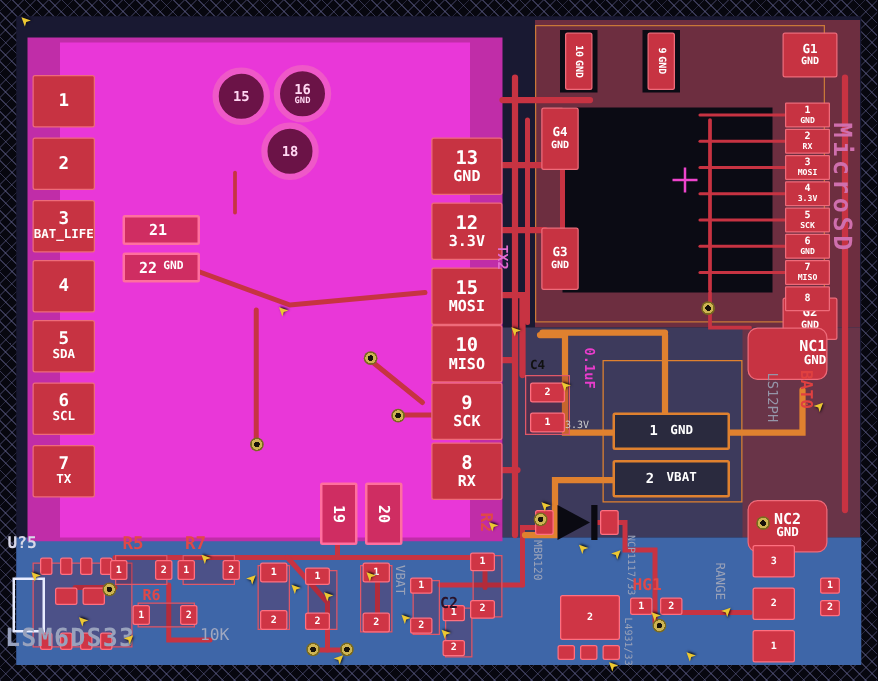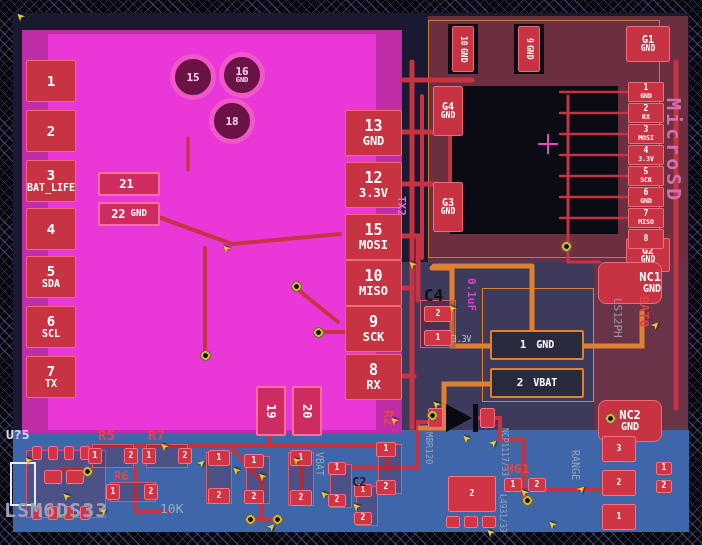--- a/index.html
+++ b/index.html
@@ -300,21 +300,21 @@
   <div class="label vtext" style="left:638px;top:296px;color:#e04040;font-size:13px;">BAT0</div>
   <div class="label vtext" style="left:612px;top:298px;color:#9595a8;font-size:11px;font-weight:400;">LS12PH</div>
 
   <div class="fp" style="left:420px;top:300px;width:36px;height:48px;"></div>
   <div class="pad spad" style="left:424px;top:306px;width:28px;height:16px;">
       <span class="num">2</span>
     </div>
   <div class="pad spad" style="left:424px;top:330px;width:28px;height:16px;">
       <span class="num">1</span>
     </div>
-  <div class="label" style="left:424px;top:288px;color:#111;font-size:16px;">C4</div>
+  <div class="label" style="left:424px;top:288px;color:#111;font-size:10px;">C4</div>
   <div class="label vtext" style="left:466px;top:278px;color:#e83ccb;font-size:11px;">0.1uF</div>
   <div class="label" style="left:452px;top:336px;color:#ccc;font-size:8px;font-weight:400;">3.3V</div>
 
   <div class="fp" style="left:26px;top:450px;width:80px;height:68px;"></div>
   <div class="pad spad" style="left:32px;top:446px;width:10px;height:14px;"></div>
   <div class="pad spad" style="left:48px;top:446px;width:10px;height:14px;"></div>
   <div class="pad spad" style="left:64px;top:446px;width:10px;height:14px;"></div>
   <div class="pad spad" style="left:80px;top:446px;width:10px;height:14px;"></div>
   <div class="pad spad" style="left:32px;top:506px;width:10px;height:14px;"></div>
   <div class="pad spad" style="left:48px;top:506px;width:10px;height:14px;"></div>

